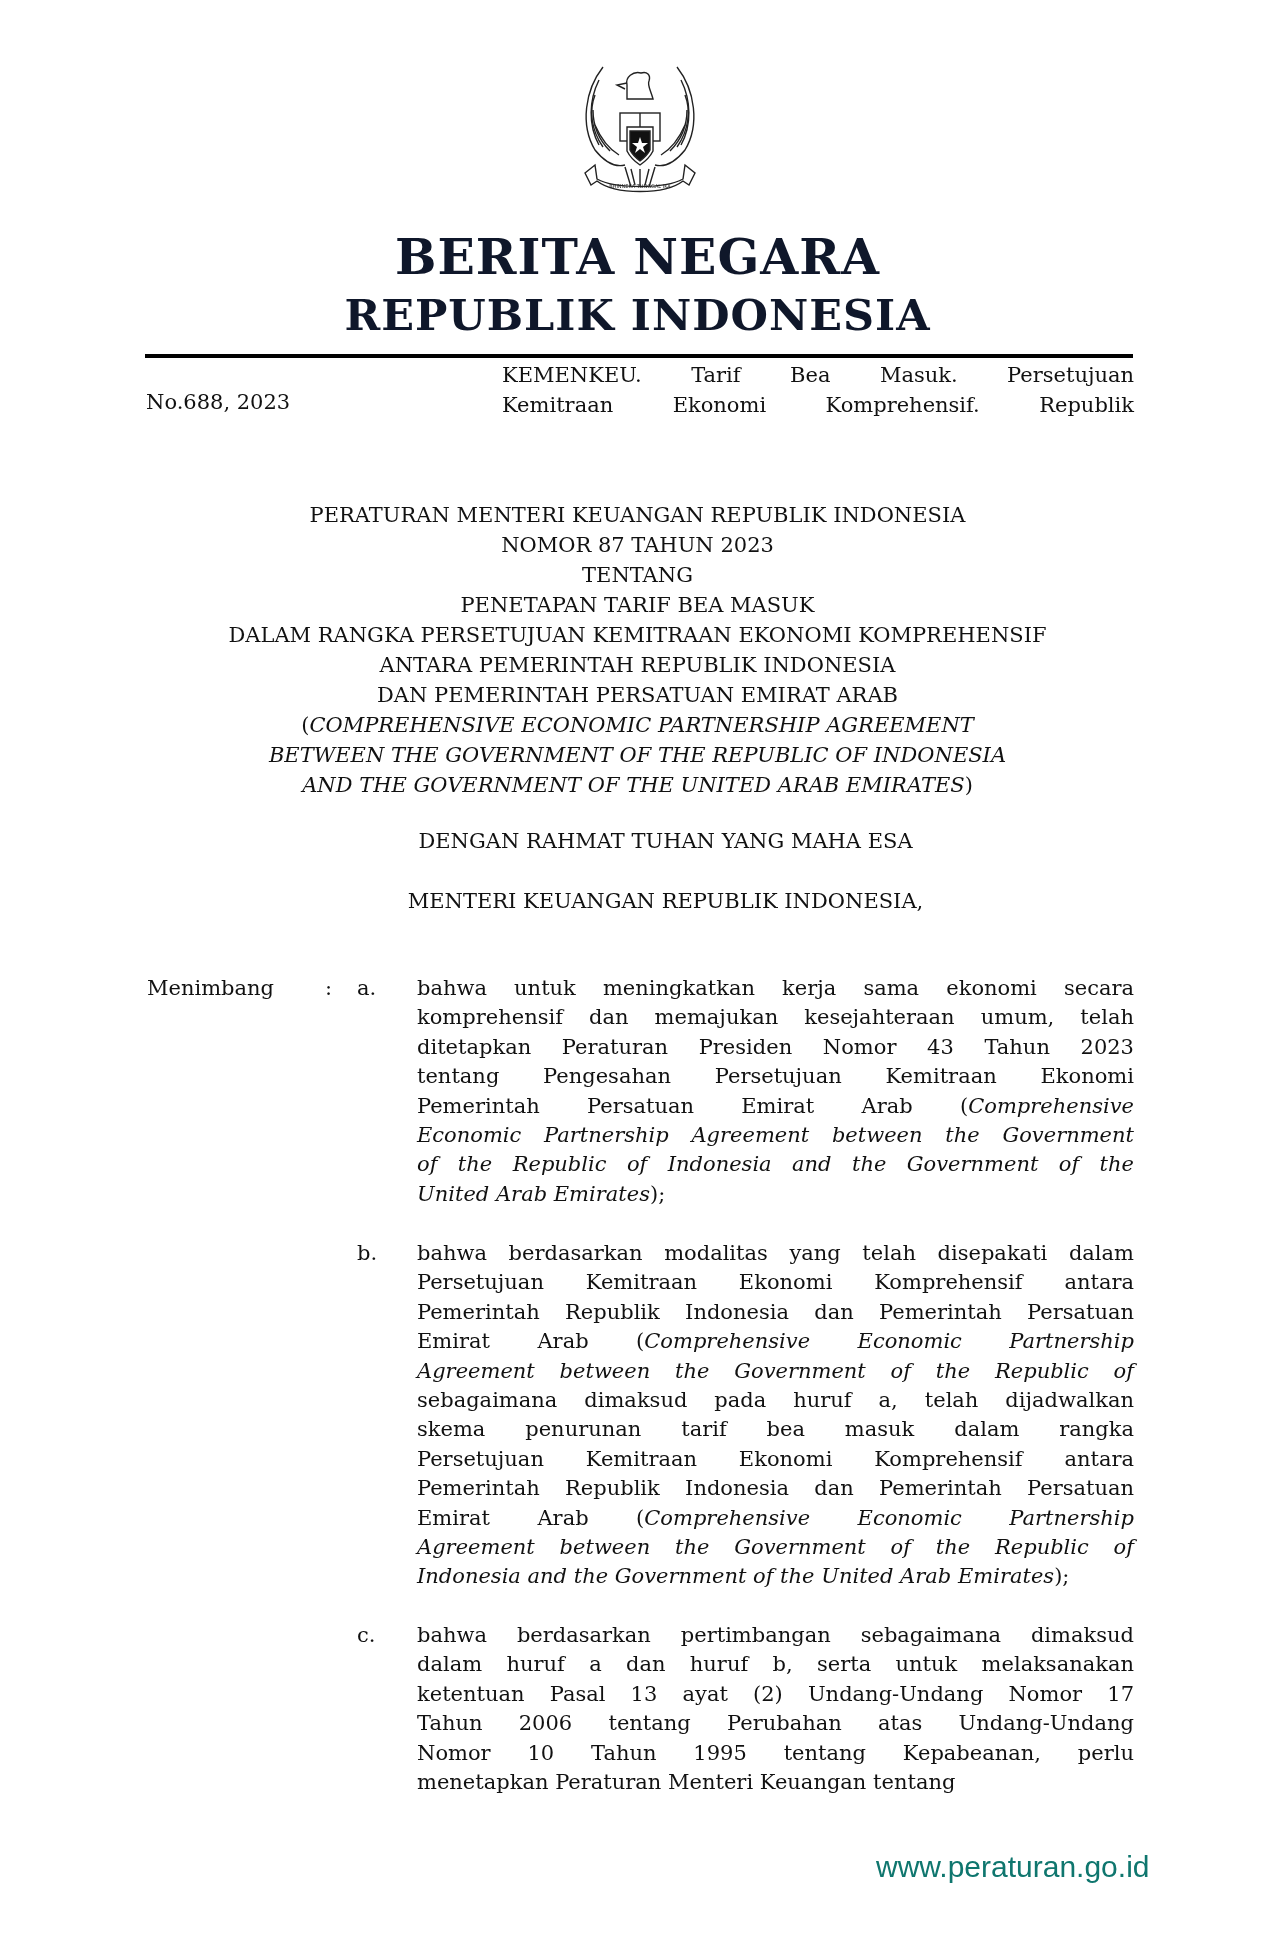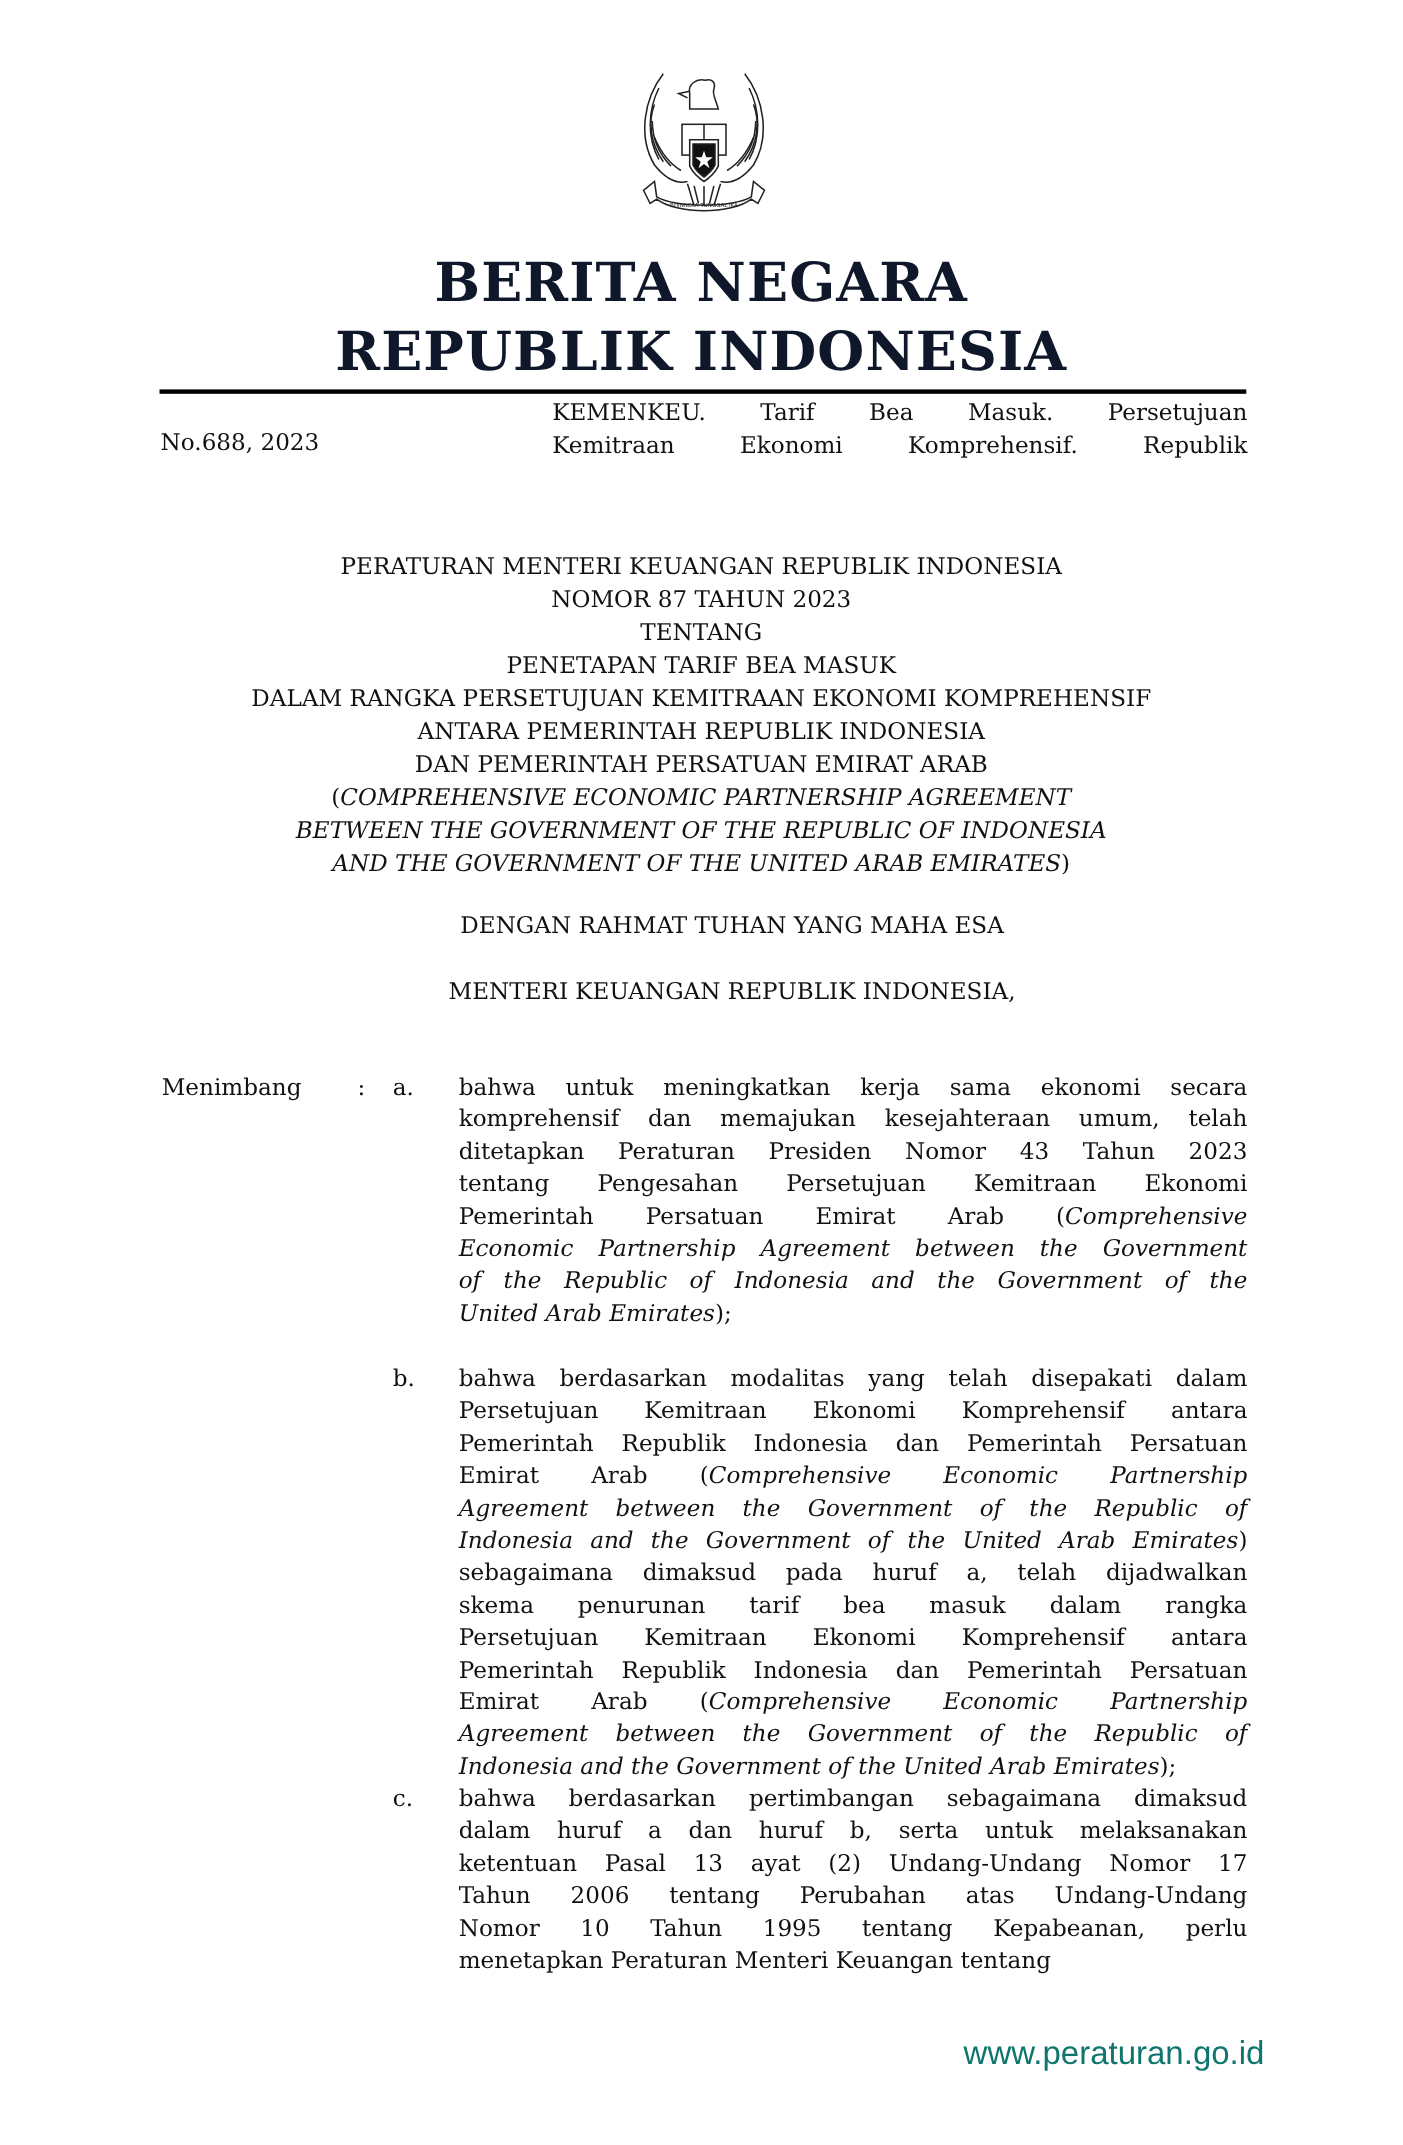--- a/index.html
+++ b/index.html
@@ -10,21 +10,21 @@
   }
   .emblem {
     position: absolute; left: 555px; top: 55px; width: 170px; height: 160px;
   }
   .masthead {
     position: absolute; left: 0; width: 1275px; text-align: center;
     font-family: "DejaVu Serif", serif; font-weight: bold; color: #0f172a;
     letter-spacing: 1px;
   }
   .mast1 { top: 228px; font-size: 49px; }
-  .mast2 { top: 290px; font-size: 49px; }
+  .mast2 { top: 290px; font-size: 43px; }
   .rule {
     position: absolute; left: 145px; width: 988px; top: 354px; height: 4px; background: #000;
   }
   .docno {
     position: absolute; left: 146px; top: 360px; font-size: 21px; line-height: 30px; margin-top: 27px;
   }
   .subject {
     position: absolute; left: 502px; top: 360px; width: 632px;
     font-size: 21px; line-height: 30px; text-align: justify;
   }
@@ -130,21 +130,20 @@
     <span class="ln left"><span class="it">United Arab Emirates</span><span>);</span></span>
   </div>
 
 <div class="item-letter" style="top:1239px;">b.</div>
 <div class="item-body" style="top:1239px;">
     <span class="ln"><span>bahwa berdasarkan modalitas yang telah disepakati dalam</span></span>
     <span class="ln"><span>Persetujuan Kemitraan Ekonomi Komprehensif antara</span></span>
     <span class="ln"><span>Pemerintah Republik Indonesia dan Pemerintah Persatuan</span></span>
     <span class="ln"><span>Emirat Arab (</span><span class="it">Comprehensive Economic Partnership</span></span>
     <span class="ln"><span class="it">Agreement between the Government of the Republic of</span></span>
-    <span class="ln"><span class="it">Indonesia and the Government of the United Arab Emirates</span><span>)</span></span>
     <span class="ln"><span>sebagaimana dimaksud pada huruf a, telah dijadwalkan</span></span>
     <span class="ln"><span>skema penurunan tarif bea masuk dalam rangka</span></span>
     <span class="ln"><span>Persetujuan Kemitraan Ekonomi Komprehensif antara</span></span>
     <span class="ln"><span>Pemerintah Republik Indonesia dan Pemerintah Persatuan</span></span>
     <span class="ln"><span>Emirat Arab (</span><span class="it">Comprehensive Economic Partnership</span></span>
     <span class="ln"><span class="it">Agreement between the Government of the Republic of</span></span>
     <span class="ln left"><span class="it">Indonesia and the Government of the United Arab Emirates</span><span>);</span></span>
   </div>
 
 <div class="item-letter" style="top:1621px;">c.</div>

